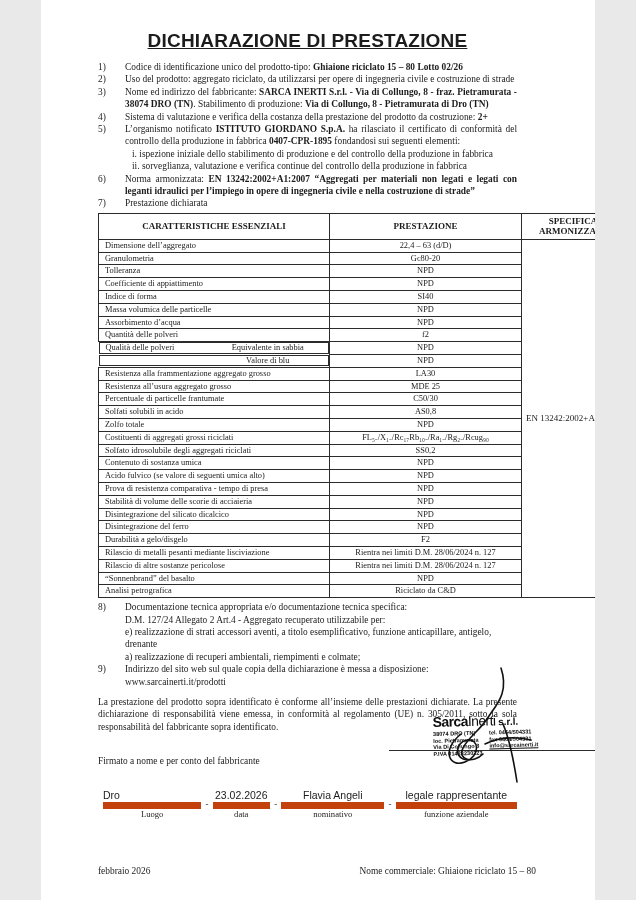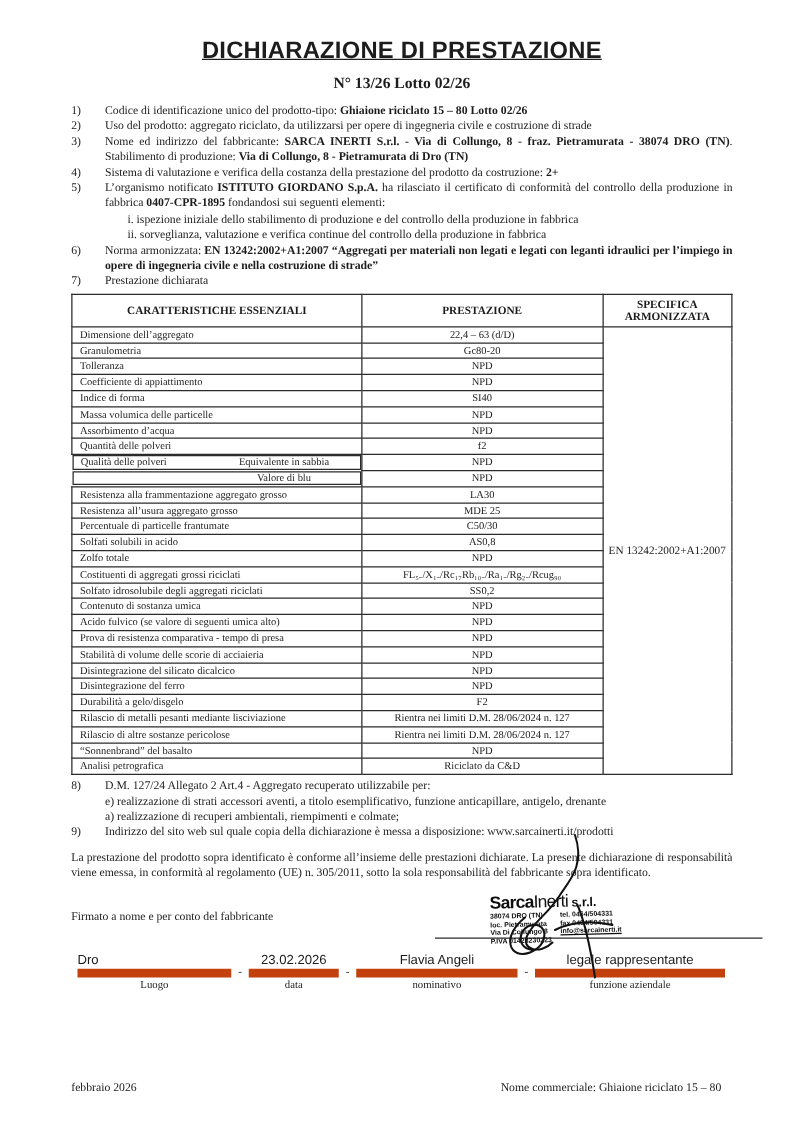--- a/index.html
+++ b/index.html
@@ -1,32 +1,32 @@
 <!DOCTYPE html>
 <html><head>
 <meta charset="utf-8">
 <style>
   html,body { margin:0; padding:0; background:#e9e9e9; }
   .page {
-    width:636px; height:900px; background:#ffffff; position:relative;
-    margin:0 auto; box-sizing:border-box; padding:30px 50px 0 57px;
+    width:554px; height:900px; background:#ffffff; position:relative;
+    margin:0 auto; box-sizing:border-box; padding:30px 78px 0 57px;
     font-family:"Liberation Serif", serif; color:#1c1c1c; overflow:hidden;
   }
   .title {
     margin:0; font-family:"Liberation Sans", sans-serif; font-size:19px;
     font-weight:bold; text-align:center; text-decoration:underline;
     letter-spacing:0.2px;
   }
   .subtitle { font-size:12.5px; font-weight:bold; text-align:center; margin-top:7px; }
   .list { margin-top:9px; font-size:9.4px; line-height:12.4px; }
   .li { display:flex; }
   .li .num { flex:none; width:27px; }
   .li-body { flex:1; }
   .just { text-align:justify; }
-  .sub5 { margin-left:18px; }
+  .sub5 { margin-left:7px; }
   table.perf { border-collapse:collapse; width:100%; margin-top:3px; table-layout:fixed; }
   table.perf th, table.perf td { border:1px solid #2b2b2b; }
   table.perf thead th { font-size:9px; line-height:10.5px; padding:2px 1px; text-align:center; font-weight:bold; }
   col.w1 { width:231px; } col.w2 { width:192px; } col.w3 { width:103px; }
   td.c1 { font-size:8.4px; line-height:9.8px; padding:0 2px 0 6px; white-space:nowrap; overflow:hidden; }
   td.c1.split { display:flex; padding-left:6px; }
   td.c1.split .lab { flex:none; width:104px; }
   td.c1.split .sublab { flex:1; text-align:center; }
   td.c2 { font-size:8.4px; line-height:9.8px; text-align:center; white-space:nowrap; overflow:hidden; }
   td.c3 { font-size:9px; line-height:11px; text-align:center; vertical-align:middle; }
@@ -51,21 +51,20 @@
   .stamp-cols { display:flex; gap:7px; margin-top:1px; font-family:"Liberation Sans", sans-serif; font-size:5.6px; line-height:6.6px; font-weight:bold; }
   .squiggle { position:absolute; left:398px; top:664px; }
   .footer { position:absolute; left:57px; right:59px; top:866px; display:flex; justify-content:space-between; font-size:9.4px; }
 </style>
 </head>
 <body>
 
 <div class="page">
 
   <h1 class="title">DICHIARAZIONE DI PRESTAZIONE</h1>
-  <div class="subtitle">N° 13/26 Lotto 02/26</div>
 
   <div class="list">
     <div class="li">
       <span class="num">1)</span>
       <div class="li-body"><span>Codice di identificazione unico del prodotto-tipo: </span><b>Ghiaione riciclato 15 – 80 Lotto 02/26</b></div>
     </div>
     <div class="li">
       <span class="num">2)</span>
       <div class="li-body">Uso del prodotto: aggregato riciclato, da utilizzarsi per opere di ingegneria civile e costruzione di strade</div>
     </div>
@@ -228,20 +227,21 @@
           <td class="c1">Analisi petrografica</td>
           <td class="c2">Riciclato da C&amp;D</td>
         </tr>
       </tbody>
   </table>
 
   <div class="list" style="margin-top:3px;">
     <div class="li">
       <span class="num">8)</span>
       <div class="li-body">
+        <div>Documentazione tecnica appropriata e/o documentazione tecnica specifica:</div>
         <div>D.M. 127/24 Allegato 2 Art.4 - Aggregato recuperato utilizzabile per:</div>
         <div>e) realizzazione di strati accessori aventi, a titolo esemplificativo, funzione anticapillare, antigelo, drenante</div>
         <div>a) realizzazione di recuperi ambientali, riempimenti e colmate;</div>
       </div>
     </div>
     <div class="li">
       <span class="num">9)</span>
       <div class="li-body">Indirizzo del sito web sul quale copia della dichiarazione è messa a disposizione: www.sarcainerti.it/prodotti</div>
     </div>
   </div>

